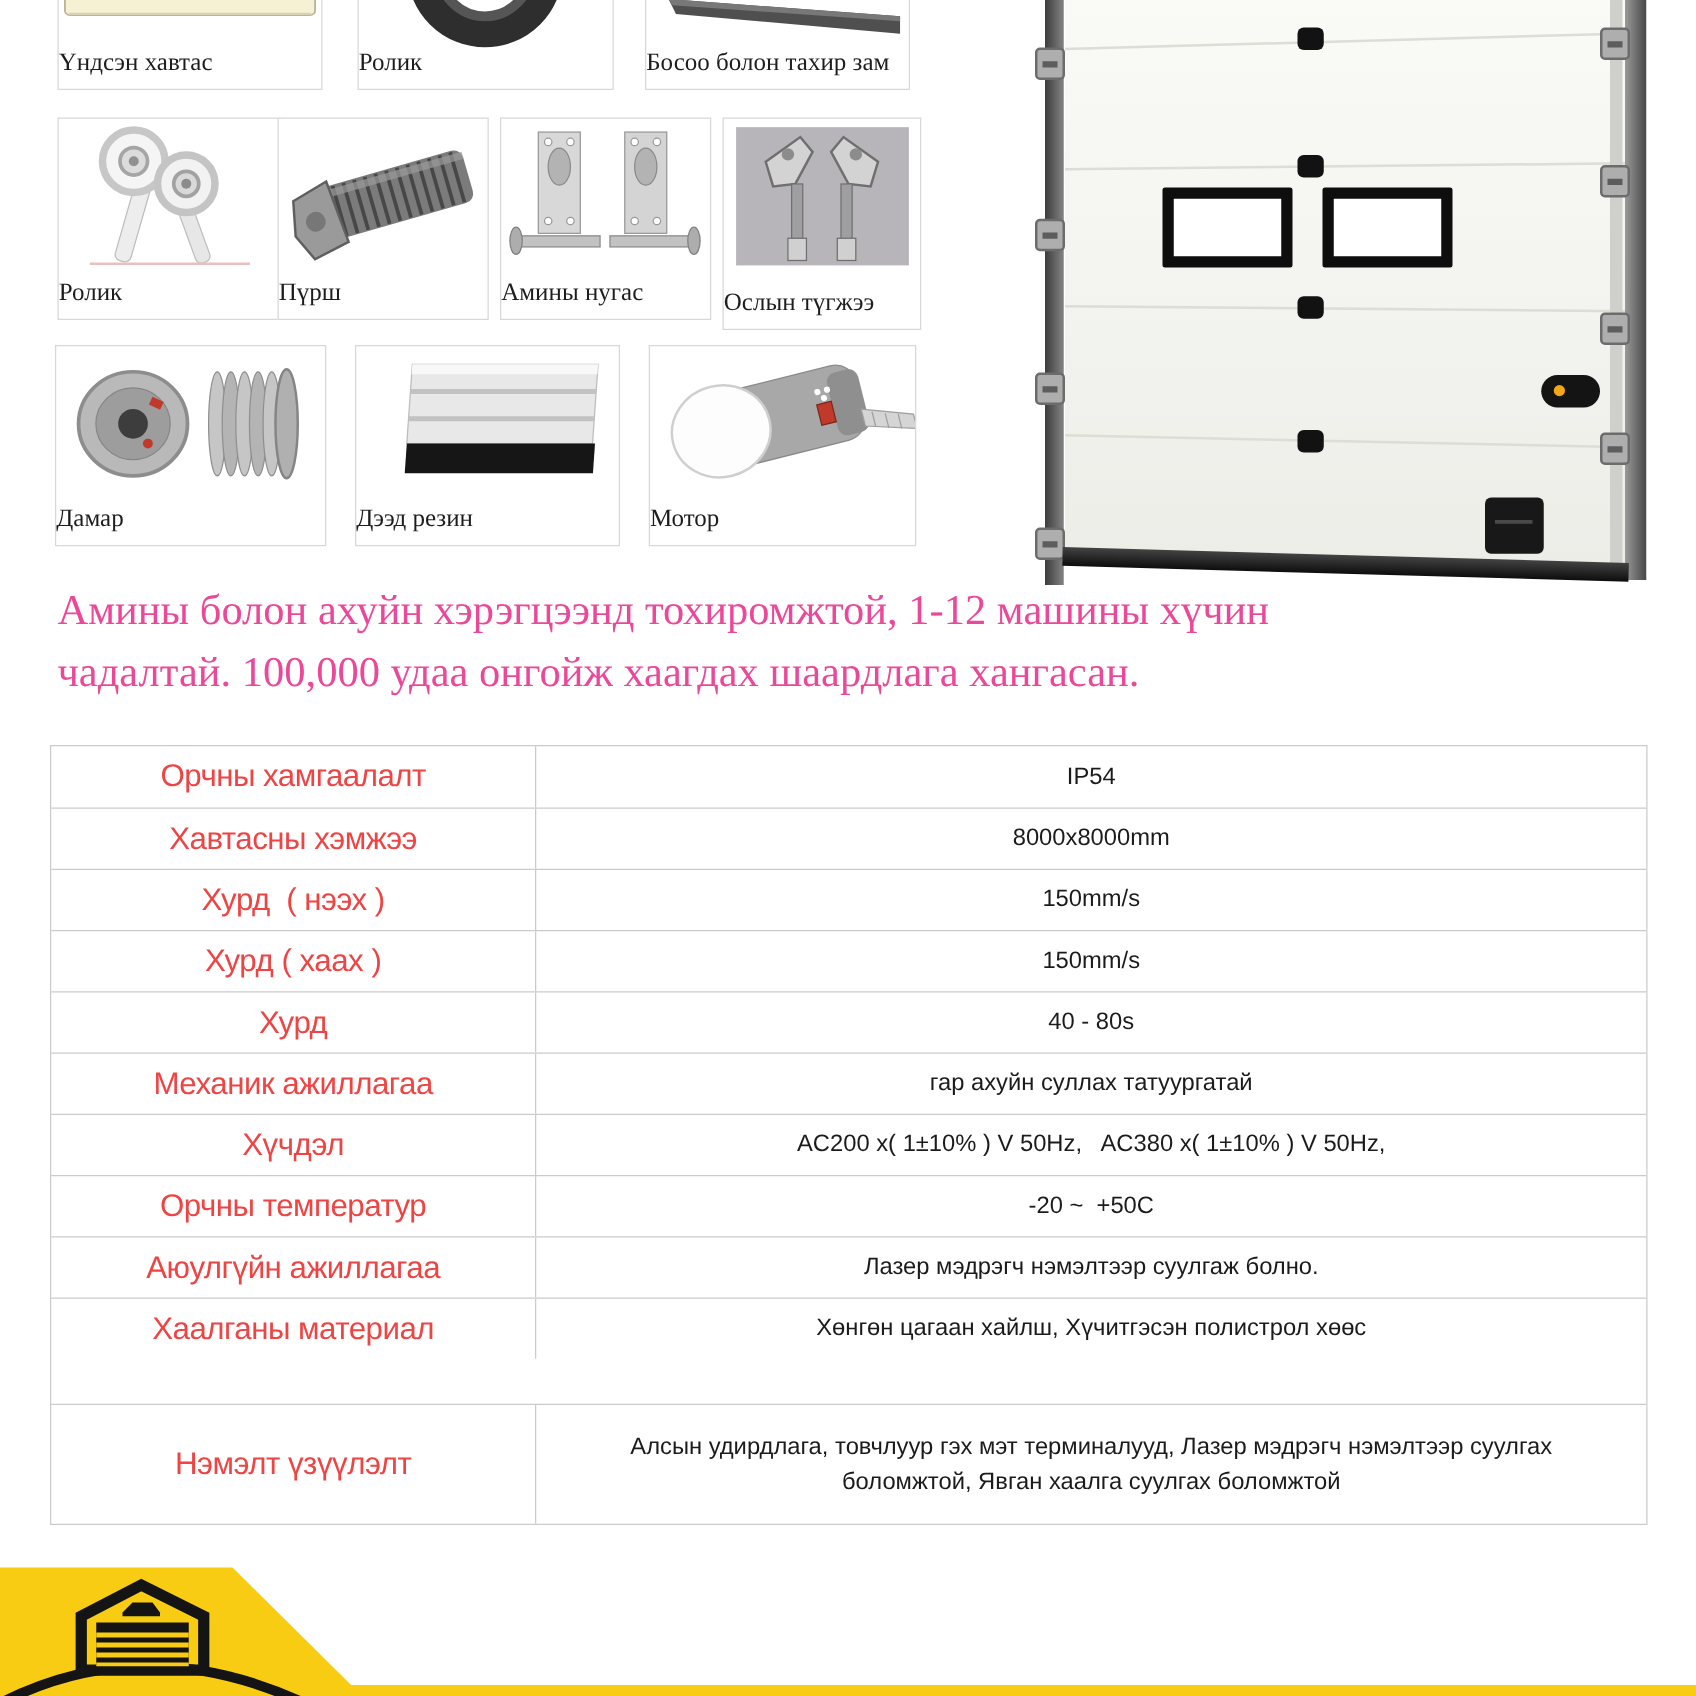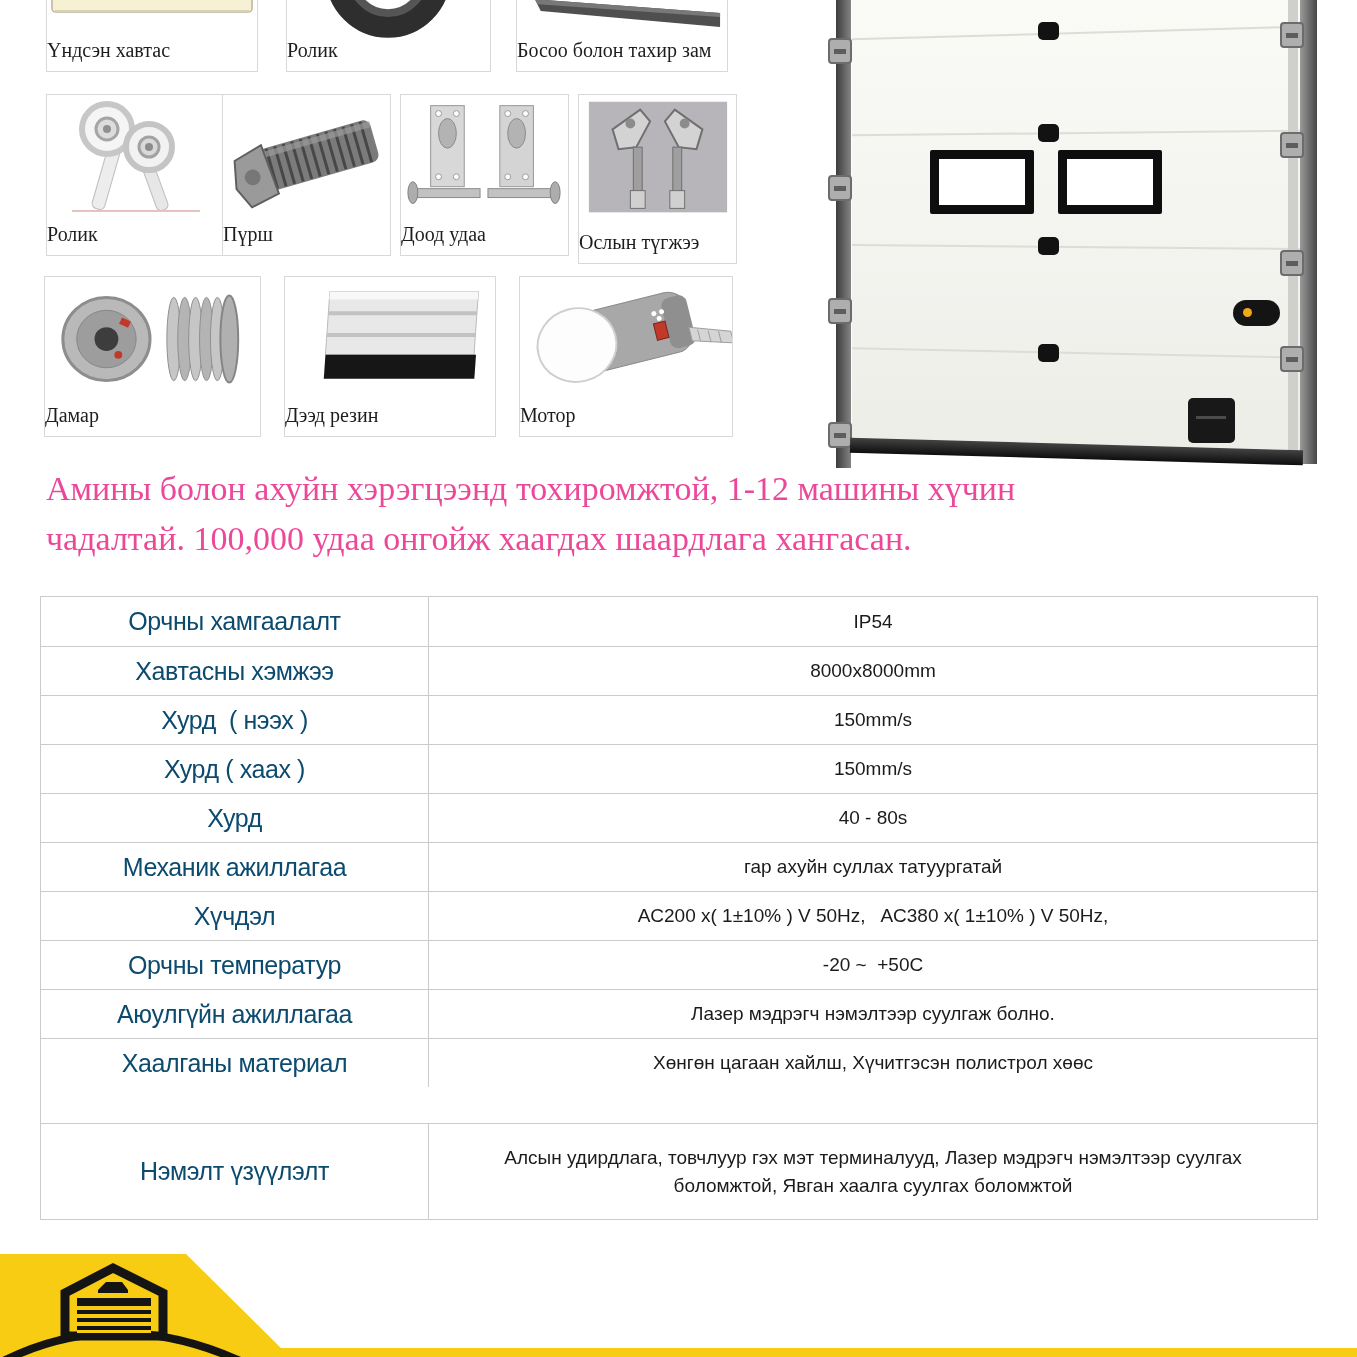--- a/index.html
+++ b/index.html
@@ -55,21 +55,21 @@
     font-family:"Liberation Serif",serif;font-size:34px;line-height:50px;color:#ec4899;}
 
   
   #spec-table{position:absolute;left:40px;top:596px;width:1278px;box-sizing:border-box;
     border:1px solid #cbcbcb;}
   .spec-row{display:flex;height:49px;box-sizing:border-box;border-top:1px solid #cbcbcb;}
   .spec-row:first-child{border-top:none;}
   .spec-row.tall{height:96px;margin-top:36px;}
   .spec-label{width:388px;box-sizing:border-box;border-right:1px solid #cbcbcb;
     display:flex;align-items:center;justify-content:center;text-align:center;
-    font-size:25px;color:#0c4a6e;letter-spacing:-0.4px;white-space:pre-wrap;}
+    font-size:25px;color:#ef4444;letter-spacing:-0.4px;white-space:pre-wrap;}
   .spec-value{flex:1;display:flex;align-items:center;justify-content:center;text-align:center;
     font-size:19px;color:#1b1b1b;padding:0 28px;white-space:pre-wrap;line-height:1.45;}
 
   
   #footer-logo{position:absolute;left:0;top:1240px;width:1357px;height:117px;}
   #footer-logo svg{display:block;width:100%;height:100%;}
 </style>
 </head>
 <body>
 
@@ -166,21 +166,21 @@
       <circle cx="108" cy="14" r="3" fill="#fff" stroke="#999"></circle>
         <circle cx="126" cy="14" r="3" fill="#fff" stroke="#999"></circle>
       <circle cx="108" cy="78" r="3" fill="#fff" stroke="#999"></circle>
         <circle cx="126" cy="78" r="3" fill="#fff" stroke="#999"></circle>
       <rect x="8" y="90" width="72" height="9" fill="#c2c2c2" stroke="#8a8a8a"></rect>
       <ellipse cx="12" cy="94" rx="5" ry="11" fill="#adadad" stroke="#808080"></ellipse>
       <rect x="88" y="90" width="72" height="9" fill="#c2c2c2" stroke="#8a8a8a"></rect>
       <ellipse cx="156" cy="94" rx="5" ry="11" fill="#adadad" stroke="#808080"></ellipse>
     </svg>
   </div>
-  <div class="cell-label">Доод удаа</div>
+  <div class="cell-label">Амины нугас</div>
 </div>
 
 <div class="cell" id="cell-7">
   <div class="img-area">
     <svg viewBox="0 0 159 122">
       <rect x="10" y="2" width="140" height="112" fill="#b7b5ba"></rect>
       <polygon points="34,30 62,10 72,22 58,48 40,50" fill="#d3d3d3" stroke="#6f6f6f" stroke-width="2"></polygon>
       <polygon points="125,30 97,10 87,22 101,48 119,50" fill="#d3d3d3" stroke="#6f6f6f" stroke-width="2"></polygon>
       <circle cx="52" cy="24" r="5" fill="#8c8c8c"></circle>
         <circle cx="107" cy="24" r="5" fill="#8c8c8c"></circle>

